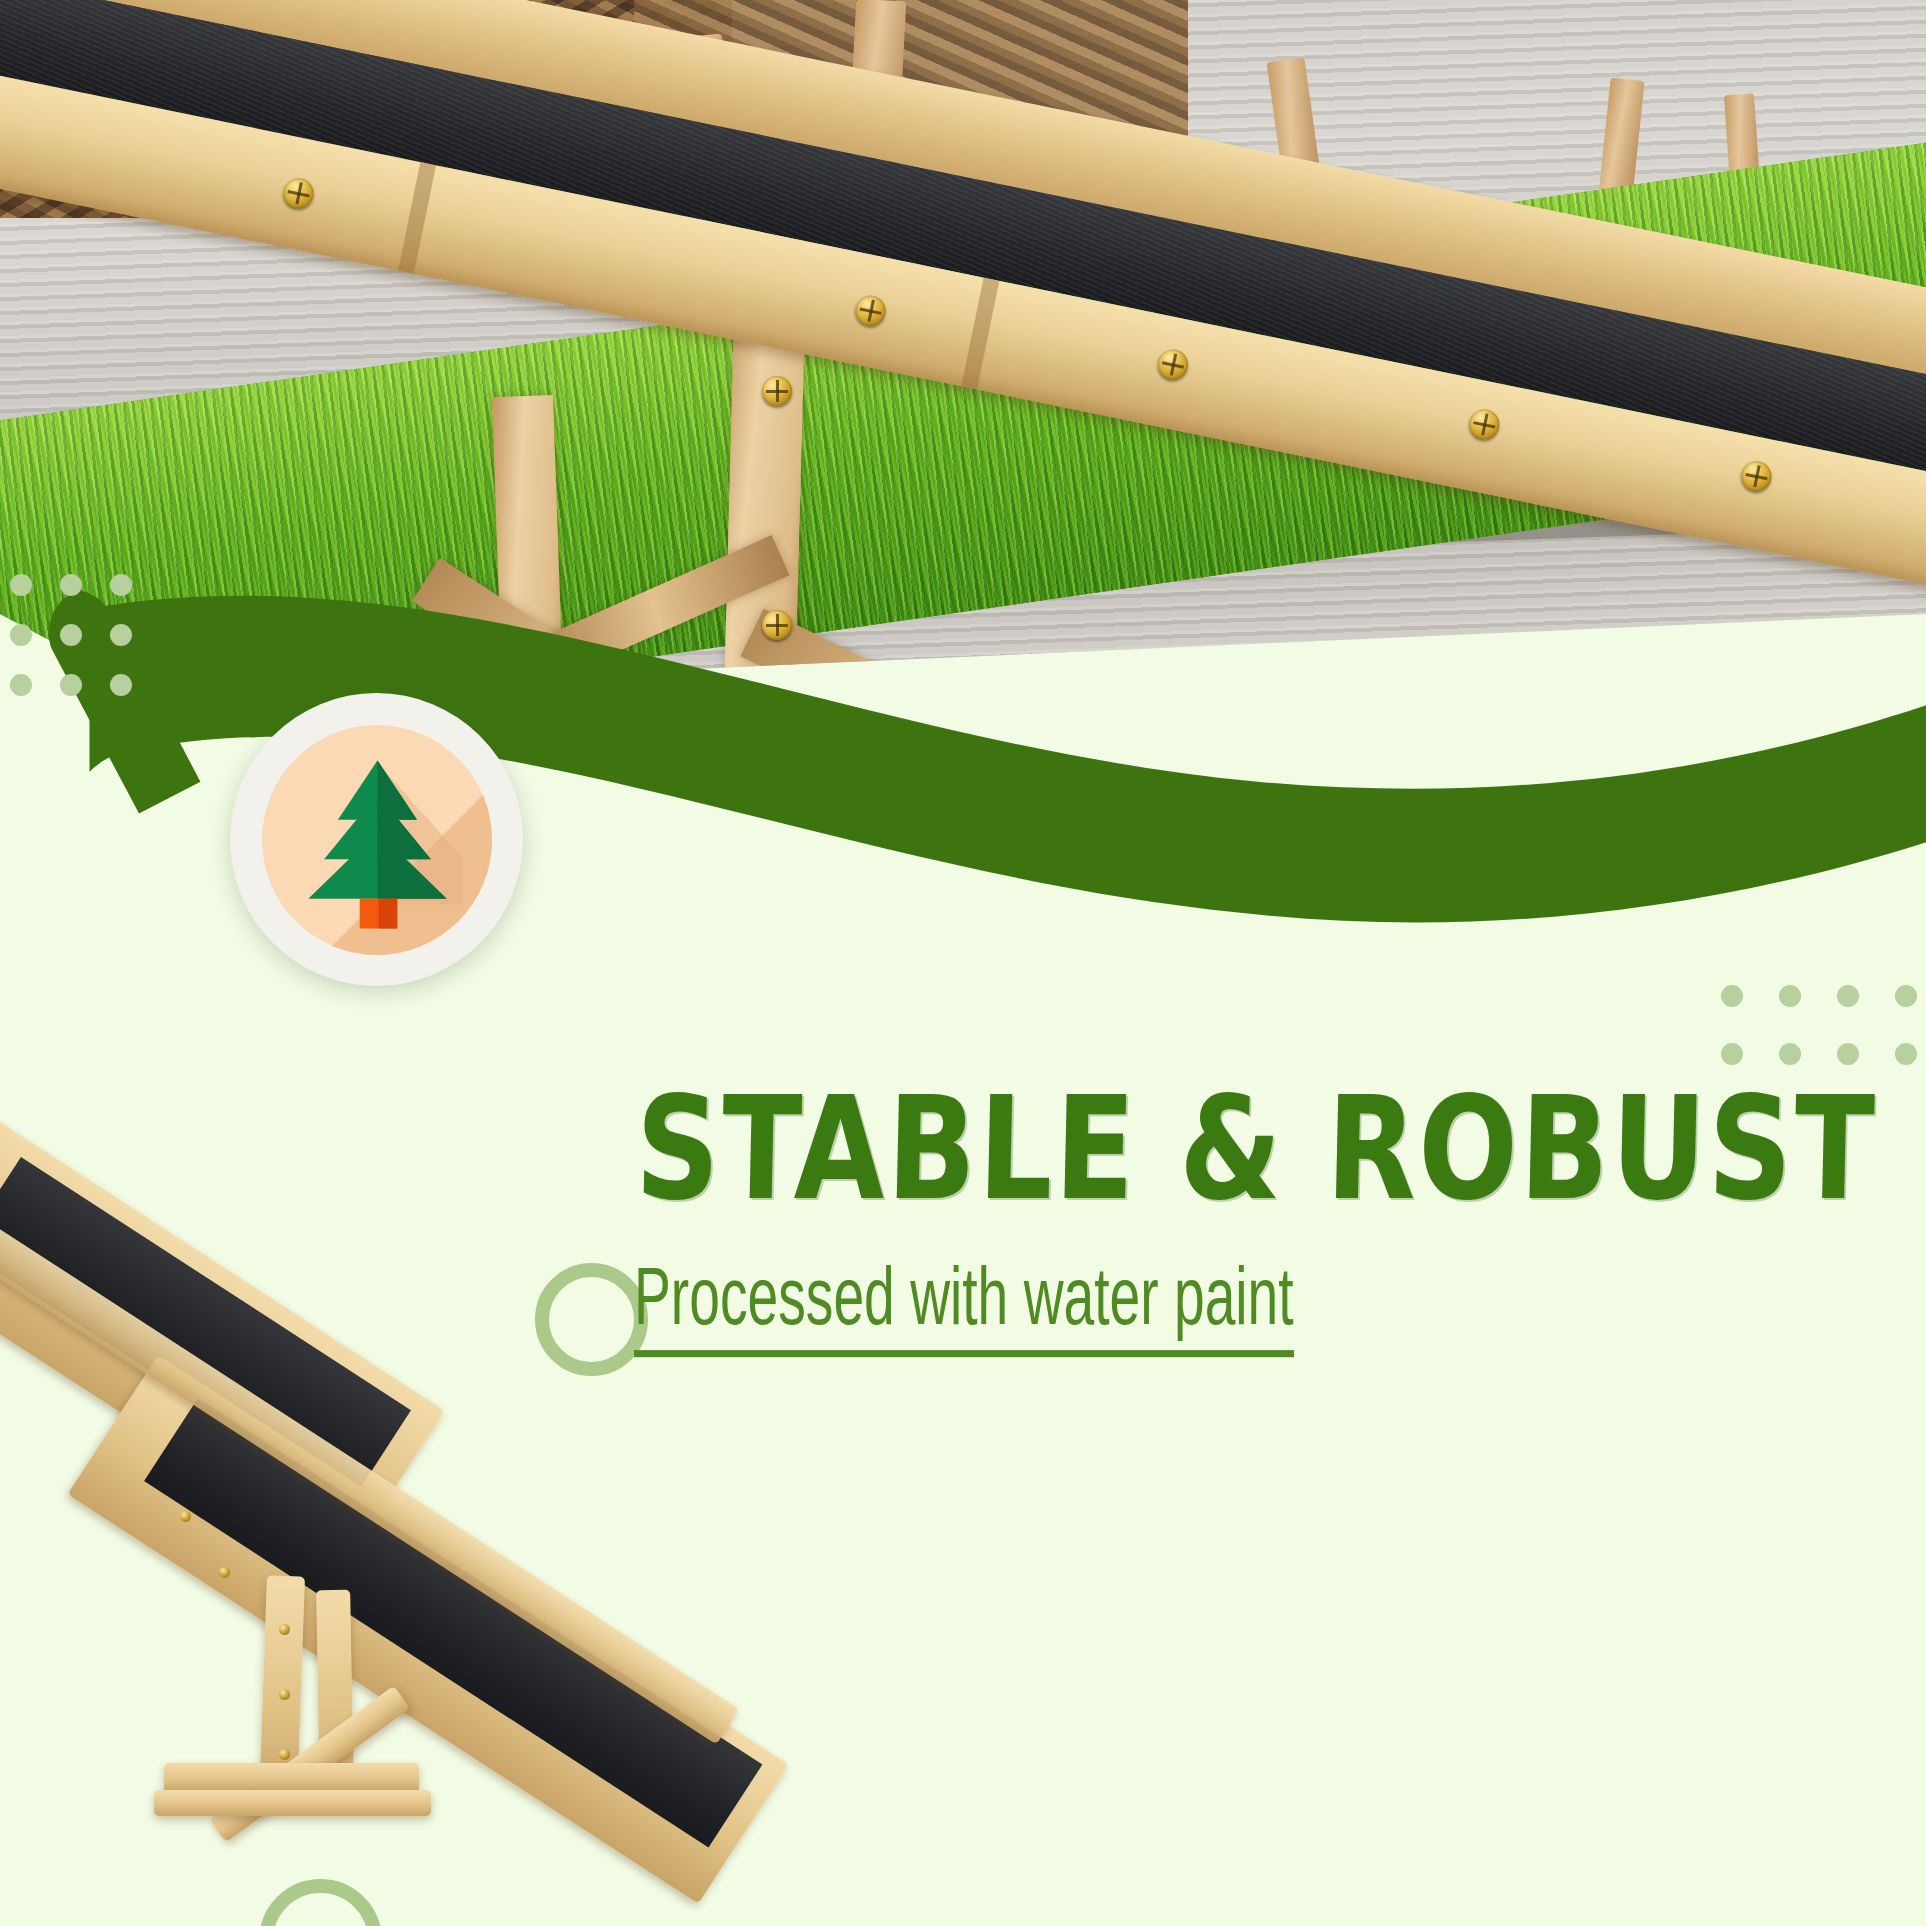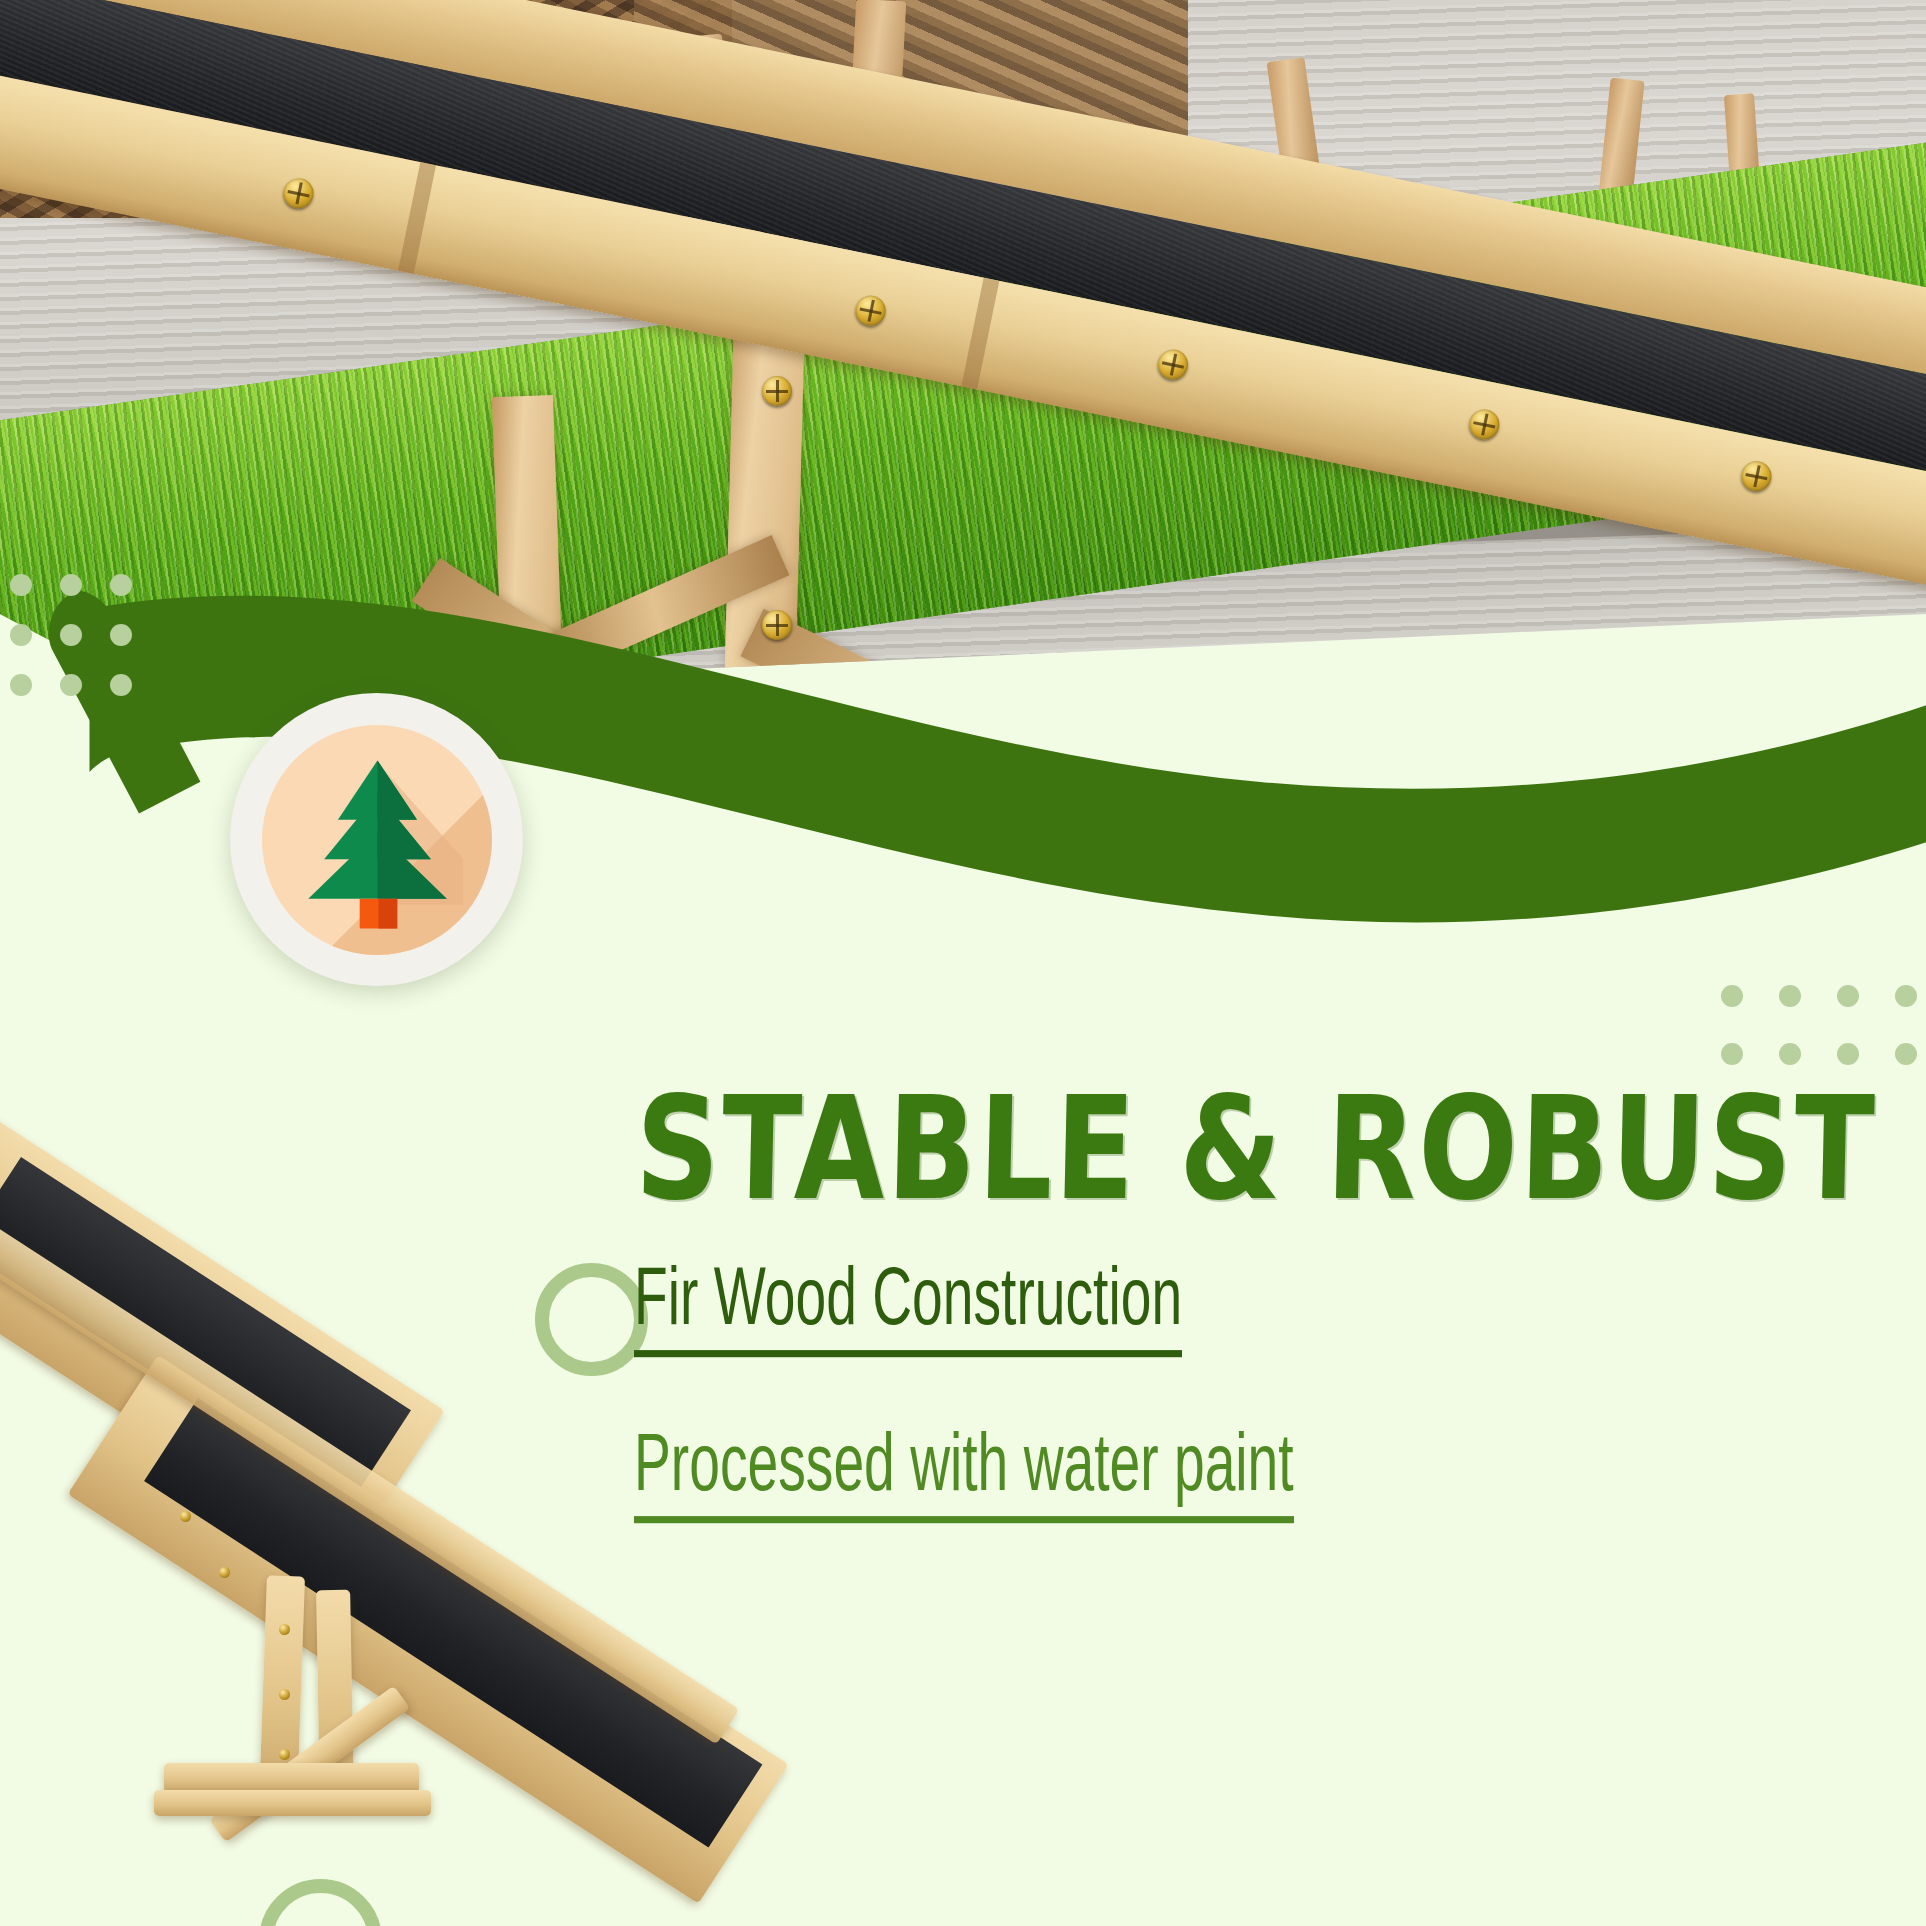--- a/index.html
+++ b/index.html
@@ -302,21 +302,18 @@
         <rect x="89" y="152" width="19" height="30" fill="#d8430a"></rect>
       </svg>
     </div>
   </div>
 
   <div class="txtblock">
     <div class="hl-row">
       <div class="headline">STABLE &amp; ROBUST</div>
     </div>
     <div class="sub-row">
-      <div class="subline">Fir Wood Construction</div>
-    </div>
-    <div class="sub-row">
       <div class="subline2">Processed with water paint</div>
     </div>
   </div>
 
 </div>
 
 
 </body></html>

